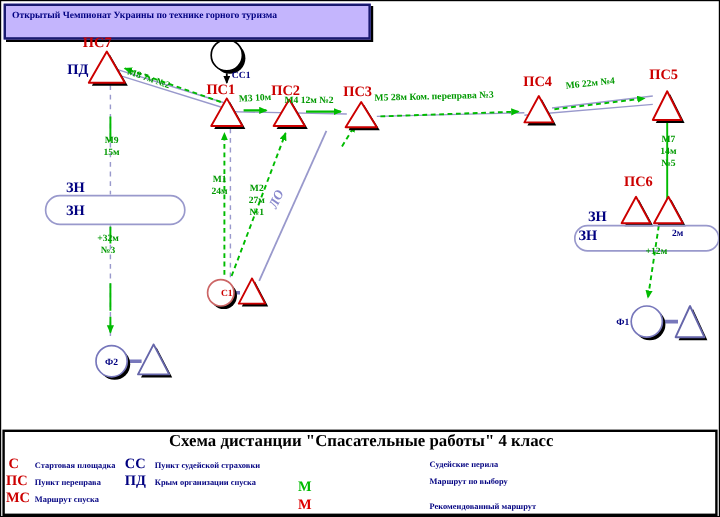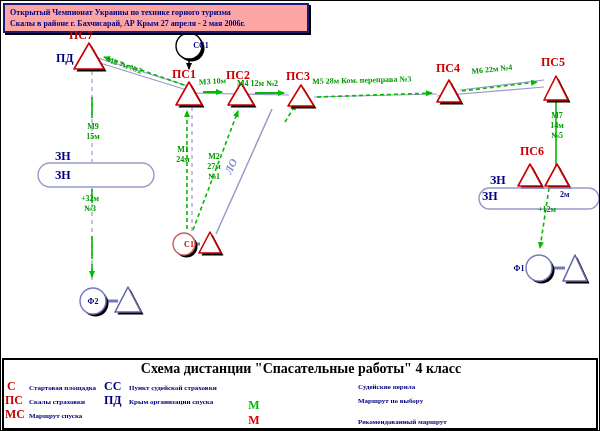--- a/index.html
+++ b/index.html
@@ -7,21 +7,21 @@
         box-sizing:border-box;overflow:hidden;font-family:"Liberation Serif",serif;}
   .lbl{position:absolute;font-family:"Liberation Serif",serif;font-weight:bold;white-space:nowrap;line-height:10px;}
   .navy{color:#000080}.red{color:#CC0000}.green{color:#009900}.violet{color:#8888CC}
   .f7{font-size:7px;line-height:9px}.f8{font-size:8px}.f9{font-size:12px}.f11{font-size:11px}
   .f12{font-size:12px;line-height:13px}
   .ctr{text-align:center}
   .stack{white-space:normal;text-align:center;line-height:10px;font-family:Liberation Serif, serif;}
   svg{position:absolute;left:0;top:0;}
   .header-box{position:absolute;left:2px;top:2px;width:306px;height:30px;border:2px solid #1a1a70;
       box-shadow:2px 2px 0 #000;box-sizing:border-box;padding:2px 5px;
-      color:#000080;font-weight:bold;font-size:8px;line-height:11px;background:#fca5a5;}
+      color:#000080;font-weight:bold;font-size:8px;line-height:11px;background:#c4b5fd;}
   .legend-box{position:absolute;left:1px;top:357px;width:596px;height:72px;border:2px solid #000;
       box-sizing:border-box;background:#fff;}
   .legend-title{position:absolute;left:0;top:360px;width:600px;text-align:center;
       font-size:14px;font-weight:bold;color:#000;}
 </style>
 </head>
 <body>
 
 <div class="page">
 
@@ -150,26 +150,25 @@
       <line x1="210" y1="410" x2="243" y2="410" stroke="#00BB00" stroke-width="1.6"></line>
       <line x1="262" y1="410" x2="343" y2="410" stroke="#00BB00" stroke-width="1.6"></line>
       <line x1="4" y1="426.5" x2="596" y2="426.5" stroke="#006600" stroke-width="3"></line>
       <line x1="210" y1="425.5" x2="243" y2="425.5" stroke="#DD0000" stroke-width="2.6"></line>
       <line x1="262" y1="425.5" x2="343" y2="425.5" stroke="#DD0000" stroke-width="2.6"></line>
     </g>
   </svg>
 
   <div class="header-box">
     <div>Открытый Чемпионат Украины по технике горного туризма</div>
-    <div>Скалы в районе г. Бахчисарай, АР Крым 27 апреля - 2 мая 2006г.</div>
   </div>
 
   <div class="lbl red f9" style="left:68px;top:29px">ПС7</div>
   <div class="lbl navy f9" style="left:55px;top:52px">ПД</div>
-  <div class="lbl navy f8 ctr" style="left:174px;top:40px;width:52px">СС1</div>
+  <div class="lbl navy f8 ctr" style="left:174px;top:57px;width:52px">СС1</div>
   <div class="lbl red f9" style="left:171px;top:68px">ПС1</div>
   <div class="lbl red f9" style="left:225px;top:69px">ПС2</div>
   <div class="lbl red f9" style="left:285px;top:70px">ПС3</div>
   <div class="lbl red f9" style="left:435px;top:62px">ПС4</div>
   <div class="lbl red f9" style="left:540px;top:56px">ПС5</div>
   <div class="lbl red f9" style="left:519px;top:145px">ПС6</div>
   <div class="lbl red f8 ctr" style="left:172px;top:239px;width:32px">С1</div>
   <div class="lbl navy f8 ctr" style="left:507px;top:263px;width:22px">Ф1</div>
   <div class="lbl navy f8 ctr" style="left:81px;top:296px;width:22px">Ф2</div>
 
@@ -177,21 +176,21 @@
   <div class="lbl green f8" style="left:198px;top:76px;transform:rotate(-3deg)">М3 10м</div>
   <div class="lbl green f8" style="left:236px;top:78px">М4 12м №2</div>
   <div class="lbl green f8" style="left:311px;top:76px;transform:rotate(-1.5deg);transform-origin:left top">М5 28м Ком. переправа №3</div>
   <div class="lbl green f8" style="left:470px;top:66px;transform:rotate(-6deg);transform-origin:left top">М6 22м №4</div>
 
   <div class="lbl green f8 stack" style="left:543px;top:110px;width:26px">
     <div>М7</div>
     <div>14м</div>
     <div>№5</div>
   </div>
-  <div class="lbl green f8 stack" style="left:79px;top:121px;width:26px">
+  <div class="lbl green f8 stack" style="left:79px;top:111px;width:26px">
     <div>М9</div>
     <div>15м</div>
   </div>
   <div class="lbl green f8 stack" style="left:170px;top:144px;width:24px">
     <div>М1</div>
     <div>24м</div>
   </div>
   <div class="lbl green f8 stack" style="left:200px;top:151px;width:26px">
     <div>М2</div>
     <div>27м</div>
@@ -209,21 +208,21 @@
   <div class="lbl navy f9" style="left:489px;top:174px">ЗН</div>
   <div class="lbl navy f9" style="left:481px;top:190px">ЗН</div>
   <div class="lbl navy f8" style="left:559px;top:189px">2м</div>
 
   <div class="legend-box"></div>
   <div class="legend-title">Схема дистанции "Спасательные работы" 4 класс</div>
 
   <div class="lbl red f12" style="left:6px;top:379px">С</div>
   <div class="lbl navy f7" style="left:28px;top:383px">Стартовая площадка</div>
   <div class="lbl red f12" style="left:4px;top:393px">ПС</div>
-  <div class="lbl navy f7" style="left:28px;top:397px">Скалы страховки</div>
+  <div class="lbl navy f7" style="left:28px;top:397px">Пункт переправа</div>
   <div class="lbl red f12" style="left:4px;top:407px">МС</div>
   <div class="lbl navy f7" style="left:28px;top:411px">Маршрут спуска</div>
   <div class="lbl navy f12" style="left:103px;top:379px">СС</div>
   <div class="lbl navy f7" style="left:128px;top:383px">Пункт судейской страховки</div>
   <div class="lbl navy f12" style="left:103px;top:393px">ПД</div>
   <div class="lbl navy f7" style="left:128px;top:397px">Крым организации спуска</div>
 
   <div class="lbl navy f7" style="left:357px;top:382px">Судейские перила</div>
   <div class="lbl f12 ctr" style="left:244px;top:398px;width:18px;color:#00BB00">М</div>
   <div class="lbl navy f7" style="left:357px;top:396px">Маршрут по выбору</div>

